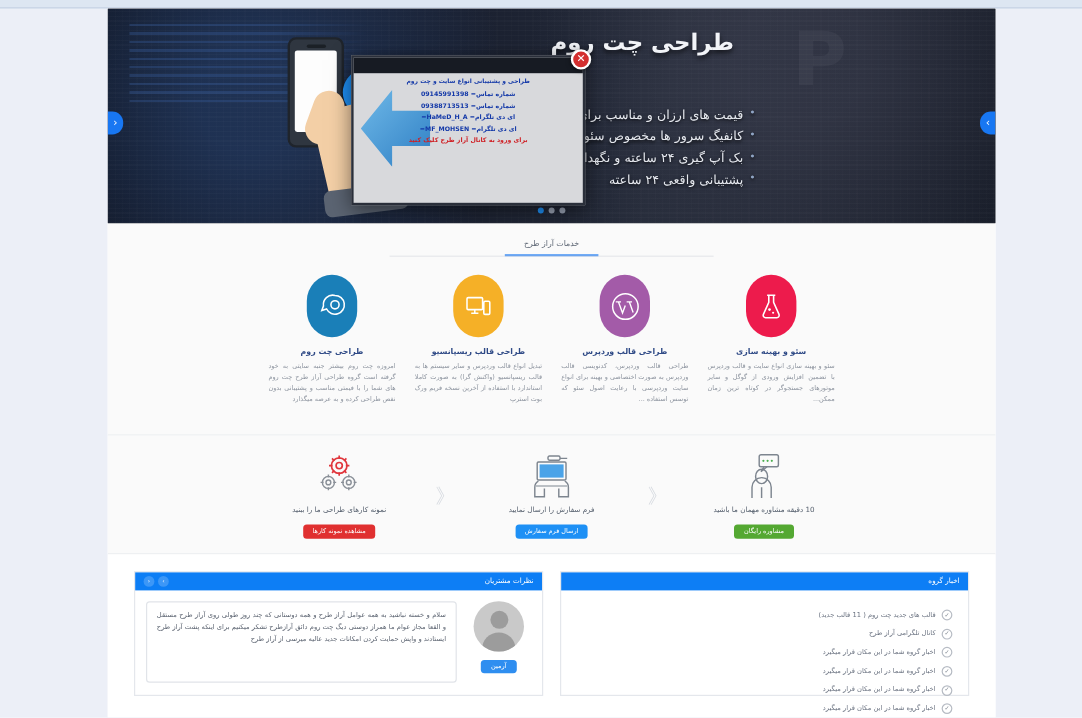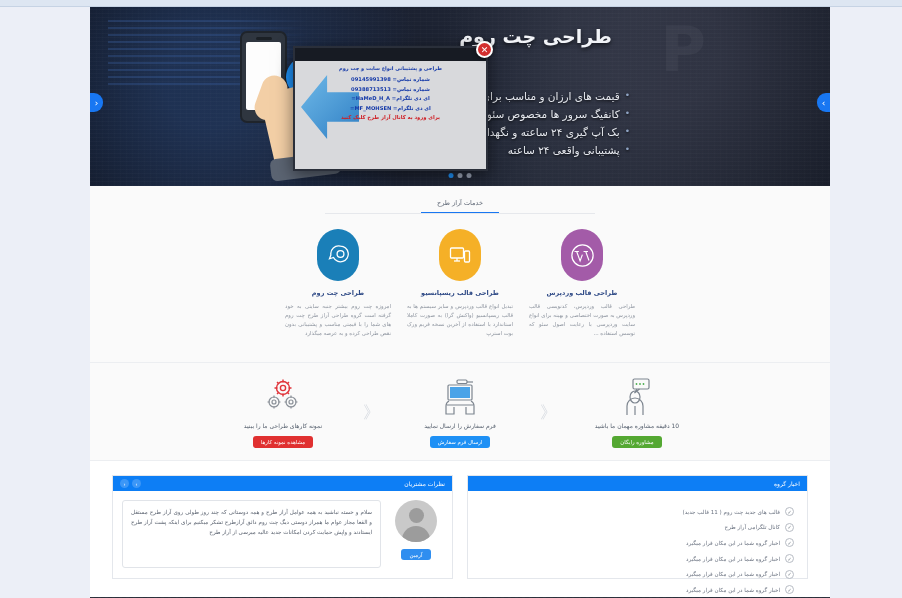--- a/index.html
+++ b/index.html
@@ -199,20 +199,32 @@
       </div>
     </section>
 
     <section class="services">
       <div class="tabbar">
         <span class="tab">خدمات آراز طرح</span>
       </div>
       <div class="tab-rule"></div>
 
       <div class="svc-row">
+        <div class="svc">
+          <div class="svc-ico c1">
+            <svg width="20" height="24" viewBox="0 0 20 24" fill="none" stroke="#fff" stroke-width="1.3">
+              <path d="M8 3v6L3.5 19a2 2 0 0 0 1.8 2.8h9.4A2 2 0 0 0 16.5 19L12 9V3"></path>
+              <line x1="6.6" y1="3" x2="13.4" y2="3"></line>
+              <circle cx="8.6" cy="15" r="1.1" fill="#fff" stroke="none"></circle>
+              <circle cx="11.6" cy="17.6" r="0.9" fill="#fff" stroke="none"></circle>
+            </svg>
+          </div>
+          <h4>سئو و بهینه سازی</h4>
+          <p>سئو و بهینه سازی انواع سایت و قالب وردپرس با تضمین افزایش ورودی از گوگل و سایر موتورهای جستجوگر در کوتاه ترین زمان ممکن...</p>
+        </div>
 
         <div class="svc">
           <div class="svc-ico c3">
             <svg width="25" height="25" viewBox="0 0 24 24" fill="none" stroke="#fff" stroke-width="1.2">
               <circle cx="12" cy="12" r="10.2"></circle>
               <path d="M4.3 8.2h4.2M6.4 8.2l3.3 9 2.2-6M13 8.2h4.3M15.1 8.2l3.1 8.6" stroke-width="1.1"></path>
             </svg>
           </div>
           <h4>طراحی قالب وردپرس</h4>
           <p>طراحی قالب وردپرس، کدنویسی قالب وردپرس به صورت اختصاصی و بهینه برای انواع سایت وردپرسی با رعایت اصول سئو که توسس استفاده ...</p>

